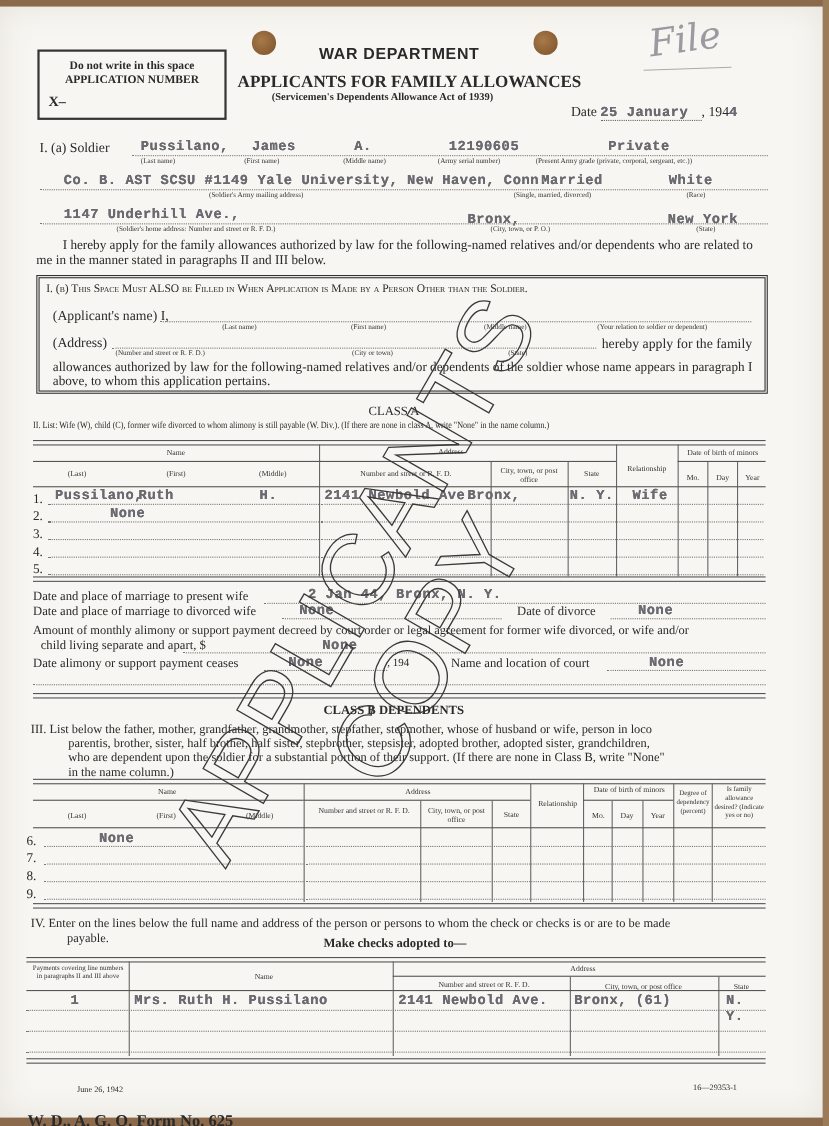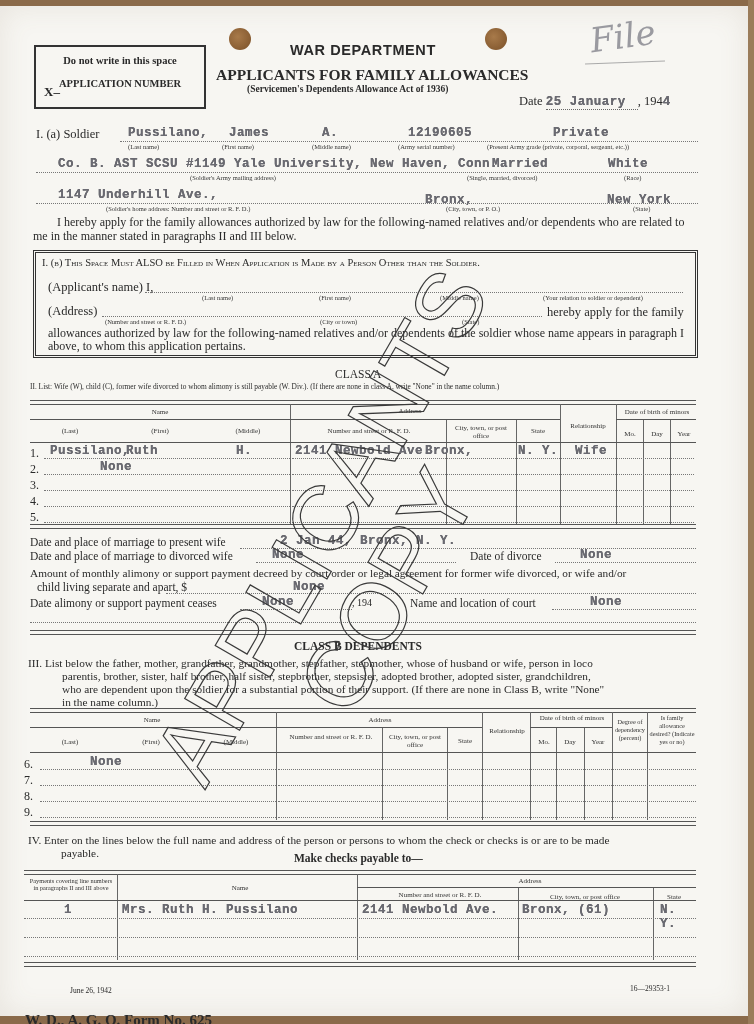--- a/index.html
+++ b/index.html
@@ -36,27 +36,27 @@
 <body>
 
 <div class="paper"></div>
 <div class="edge-right"></div>
 
 <div class="hole" style="left:229px;top:28px;"></div>
 <div class="hole" style="left:485px;top:28px;"></div>
 
 <div class="abs" style="left:34px;top:45px;width:168px;height:60px;border:2px solid #333;">
   <div style="text-align:center;font-size:10.5px;font-weight:bold;margin-top:8px;">Do not write in this space</div>
-  <div style="text-align:center;font-size:10.5px;font-weight:bold;margin-top:12px;">APPLICATION NUMBER</div>
+  <div style="text-align:center;font-size:10.5px;font-weight:bold;margin-top:1px;">APPLICATION NUMBER</div>
   <div style="position:absolute;left:8px;top:37px;font-size:13px;font-weight:bold;">X–</div>
 </div>
 
 <div class="abs" style="left:290px;top:42px;font-family:'Liberation Sans',sans-serif;font-size:14.5px;font-weight:bold;letter-spacing:0.6px;">WAR DEPARTMENT</div>
 <div class="abs" style="left:216px;top:66px;font-size:15.5px;font-weight:bold;white-space:nowrap;">APPLICANTS FOR FAMILY ALLOWANCES</div>
-<div class="abs" style="left:247px;top:84px;font-size:9.5px;font-weight:bold;white-space:nowrap;">(Servicemen's Dependents Allowance Act of 1936)</div>
+<div class="abs" style="left:247px;top:84px;font-size:9.5px;font-weight:bold;white-space:nowrap;">(Servicemen's Dependents Allowance Act of 1939)</div>
 <div class="abs" style="left:590px;top:16px;font-family:'DejaVu Serif',serif;font-style:italic;font-size:34px;color:#9a9aa0;transform:rotate(-8deg);">File</div>
 <div class="abs" style="left:585px;top:62px;width:80px;border-top:1px solid #aaa;transform:rotate(-2deg);"></div>
 
 <div class="abs lbl" style="left:519px;top:94px;white-space:nowrap;">
   <span>Date</span>
   <span class="type dots" style="display:inline-block;width:92px;">25 January</span><span>, 194</span><span class="type">4</span>
 </div>
 
 <div class="abs lbl" style="left:36px;top:127px;">I. (a) Soldier</div>
 <div class="dline" style="left:120px;top:141px;width:578px;"></div>
@@ -280,21 +280,21 @@
       <div class="abs" style="left:0;top:2px;font-size:12px;">9.</div>
       <div class="dline" style="left:16px;top:14px;width:236px;"></div>
       <div class="dline" style="left:254px;top:14px;width:418px;"></div>
       <div class="abs type" style="left:66px;top:0;"></div>
     </div>
     <div class="hline2" style="left:30px;top:821px;width:666px;"></div>
   </div>
 
 <div class="abs" style="left:28px;top:834px;font-size:11.3px;white-space:nowrap;">IV. Enter on the lines below the full name and address of the person or persons to whom the check or checks is or are to be made</div>
 <div class="abs" style="left:61px;top:847px;font-size:11.3px;">payable.</div>
-<div class="abs" style="left:294px;top:852px;font-size:11.5px;font-weight:bold;">Make checks payable to—</div>
+<div class="abs" style="left:294px;top:852px;font-size:11.5px;font-weight:bold;">Make checks adopted to—</div>
 
 <div id="section-4-table">
     <div class="hline2" style="left:24px;top:870px;width:672px;"></div>
     <div class="vline" style="left:117px;top:874px;height:86px;"></div>
     <div class="vline" style="left:357px;top:874px;height:86px;"></div>
     <div class="vline" style="left:518px;top:888px;height:72px;"></div>
     <div class="vline" style="left:653px;top:888px;height:72px;"></div>
     <div class="hline" style="left:357px;top:887px;width:339px;"></div>
     <div class="hline" style="left:24px;top:900px;width:672px;"></div>
     <div class="th" style="left:28px;top:877px;width:86px;font-size:6.3px;line-height:7px;">Payments covering line numbers in paragraphs II and III above</div>

